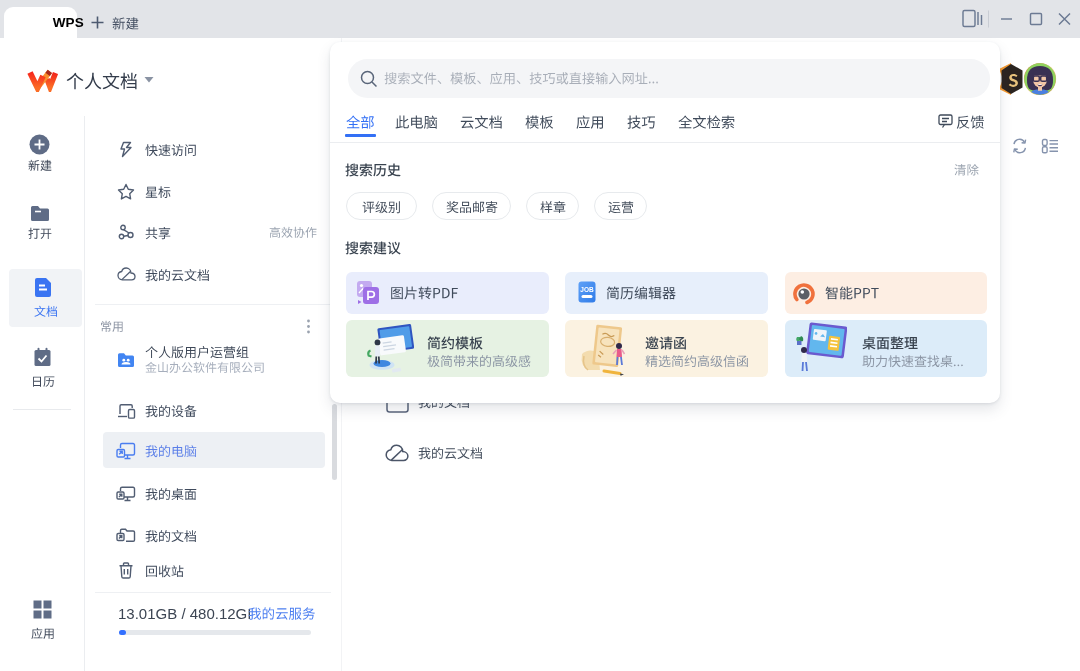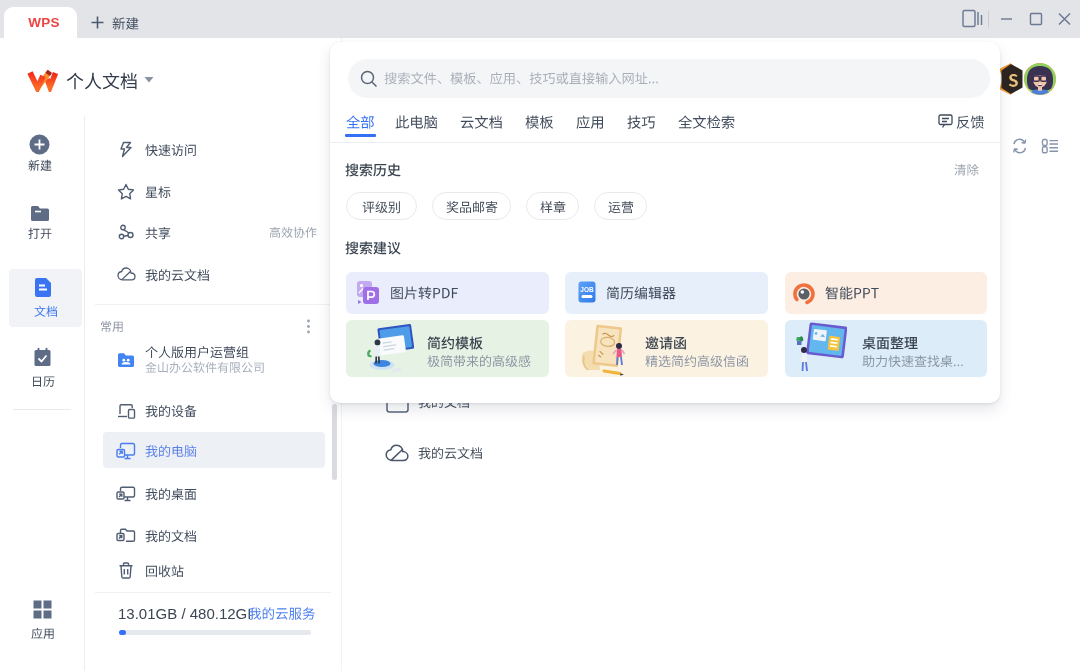--- a/index.html
+++ b/index.html
@@ -1,21 +1,21 @@
 <!DOCTYPE html>
 <html><head><meta charset="utf-8"><style>
 html,body{margin:0;padding:0}
 body{width:1080px;height:671px;overflow:hidden;font-family:"Liberation Sans",sans-serif;background:#fff;position:relative}
 .abs{position:absolute}
 svg{display:block}
 </style></head><body>
 
 <div class="abs" style="left:0;top:0;width:1080px;height:38px;background:#e2e4e8"></div>
 <div class="abs" style="left:4px;top:7px;width:73px;height:31px;background:#fff;border-radius:9px 9px 0 0"></div>
-<div class="abs" style="left:4px;top:7px;width:80px;height:31px;line-height:31px;text-align:center;font-size:13.5px;font-weight:700;color:#ef4444;letter-spacing:.2px">WPS</div>
+<div class="abs" style="left:4px;top:7px;width:80px;height:31px;line-height:31px;text-align:right;font-size:13.5px;font-weight:700;color:#000000;letter-spacing:.2px">WPS</div>
 <svg class="abs" style="left:91px;top:16px" width="13" height="13" viewBox="0 0 13 13">
 <path d="M6.5 0.5 V12.5 M0.5 6.5 H12.5" stroke="#4d5a70" stroke-width="1.6" fill="none"></path>
   </svg>
 <svg class="abs" style="left:112.0px;top:13.2px" width="28" height="19.5" viewBox="0 -15.66 28 19.55">
     <path fill="#434e61" d="M4.9 -2.9C5.3 -2.2 5.8 -1.3 6 -0.7L6.7 -1.1C6.5 -1.7 6 -2.6 5.5 -3.2ZM1.8 -3.2C1.6 -2.3 1.1 -1.5 0.6 -0.9C0.8 -0.8 1.1 -0.5 1.3 -0.4C1.8 -1 2.3 -2 2.6 -3ZM7.5 -10V-5.4C7.5 -3.6 7.4 -1.3 6.2 0.3C6.4 0.5 6.8 0.8 7 1C8.2 -0.8 8.4 -3.5 8.4 -5.4V-5.8H10.5V1H11.4V-5.8H12.9V-6.8H8.4V-9.4C9.8 -9.6 11.4 -9.9 12.5 -10.4L11.7 -11.1C10.7 -10.7 9 -10.3 7.5 -10ZM2.9 -11.2C3.1 -10.8 3.3 -10.3 3.5 -9.9H0.8V-9.1H6.8V-9.9H4.5C4.4 -10.4 4.1 -10.9 3.8 -11.4ZM5.1 -9C4.9 -8.4 4.6 -7.5 4.4 -6.8H0.6V-6H3.4V-4.6H0.7V-3.7H3.4V-0.2C3.4 -0.1 3.4 -0.1 3.2 -0.1C3.1 -0.1 2.7 -0.1 2.2 -0.1C2.3 0.2 2.5 0.6 2.5 0.8C3.1 0.8 3.6 0.8 3.9 0.6C4.2 0.5 4.3 0.2 4.3 -0.2V-3.7H6.8V-4.6H4.3V-6H7V-6.8H5.3C5.5 -7.4 5.8 -8.1 6 -8.8ZM1.7 -8.8C2 -8.2 2.2 -7.4 2.2 -6.8L3.1 -7.1C3 -7.6 2.8 -8.4 2.5 -9ZM18.8 -10.2V-9.4H21.3V-8.4H18V-7.6H21.3V-6.5H18.7V-5.7H21.3V-4.7H18.6V-3.9H21.3V-2.8H18V-2H21.3V-0.7H22.3V-2H26.1V-2.8H22.3V-3.9H25.6V-4.7H22.3V-5.7H25.3V-7.6H26.3V-8.4H25.3V-10.2H22.3V-11.3H21.3V-10.2ZM22.3 -7.6H24.4V-6.5H22.3ZM22.3 -8.4V-9.4H24.4V-8.4ZM14.8 -5.3C14.8 -5.5 15.1 -5.6 15.3 -5.7H17C16.8 -4.5 16.6 -3.5 16.2 -2.6C15.8 -3.1 15.5 -3.8 15.3 -4.6L14.6 -4.3C14.9 -3.3 15.3 -2.4 15.8 -1.7C15.3 -0.8 14.7 -0.1 14 0.4C14.2 0.5 14.6 0.9 14.7 1.1C15.4 0.6 16 -0.1 16.4 -0.9C17.9 0.4 19.8 0.7 22.3 0.7H26.1C26.1 0.5 26.3 0 26.5 -0.2C25.8 -0.2 22.9 -0.2 22.3 -0.2C20 -0.2 18.2 -0.5 16.9 -1.8C17.4 -3 17.8 -4.6 18 -6.5L17.4 -6.7L17.3 -6.6H16.1C16.8 -7.7 17.5 -8.9 18.1 -10.2L17.4 -10.7L17.1 -10.5H14.4V-9.6H16.7C16.2 -8.4 15.5 -7.3 15.2 -7C15 -6.5 14.6 -6.2 14.4 -6.1C14.5 -5.9 14.7 -5.5 14.8 -5.3Z"></path>
   </svg>
 <svg class="abs" style="left:960px;top:8px" width="112" height="22" viewBox="0 0 112 22">
 <g stroke="#6c7a93" stroke-width="1.45" fill="none">
 <rect x="3" y="2.5" width="12" height="16" rx="1.5"></rect>
 <path d="M18 4 V17 M21.5 7 V17"></path>

